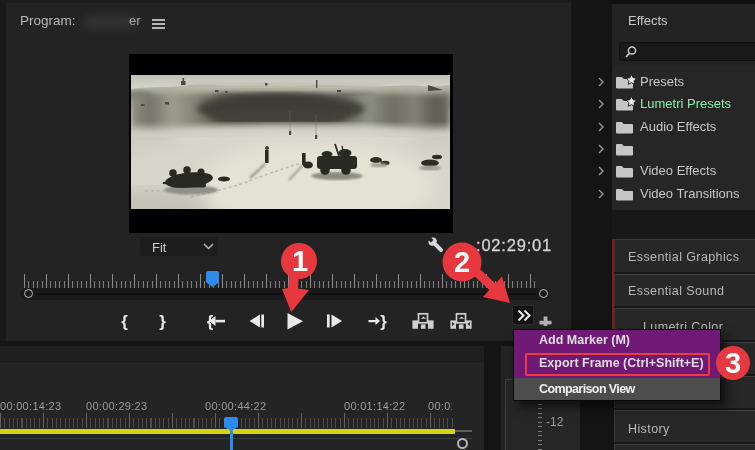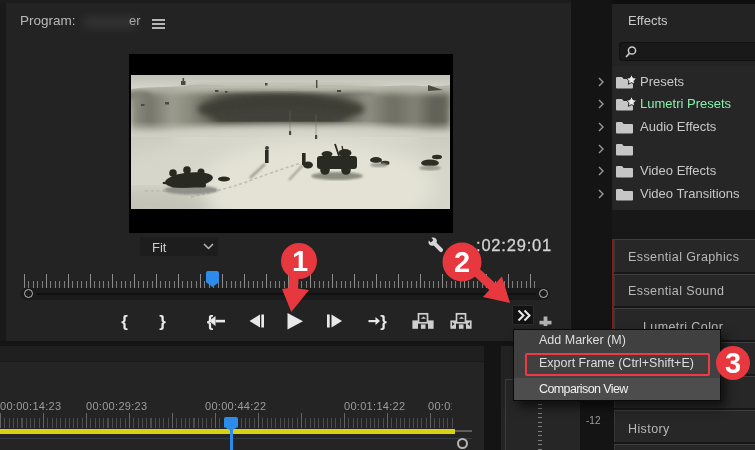--- a/index.html
+++ b/index.html
@@ -255,21 +255,21 @@
     <div class="abs" style="left:0;top:91.5px;width:472px;height:1.5px;background:#363c44;"></div>
 
     <div class="abs" style="left:224px;top:71px;width:14px;height:14px;background:#2d8ceb;border-radius:2px;clip-path:polygon(0 0,100% 0,100% 70%,50% 100%,0 70%);"></div>
     <div class="abs" style="left:230px;top:84px;width:2.5px;height:20px;background:#2d8ceb;"></div>
     <div class="abs" style="left:456.5px;top:91.5px;width:11px;height:11px;border:2.5px solid #b5b5b5;border-radius:50%;"></div>
   </div>
 
   <div class="abs" style="left:501px;top:346px;width:79px;height:104px;background:#232323;">
     <div class="abs" style="left:4px;top:33px;width:75px;height:71px;background:#262626;border-top:1px solid #3c3c3c;border-left:1px solid #3c3c3c;"></div>
     <div class="abs" style="left:37px;top:58px;width:3.5px;height:46px;background:repeating-linear-gradient(180deg,#7e7e7e 0,#7e7e7e 1px,transparent 1px,transparent 4.5px);"></div>
-    <div class="abs" style="left:45px;top:69px;font-size:10px;color:#9e9e9e;margin-left:40px;">-12</div>
+    <div class="abs" style="left:45px;top:69px;font-size:12px;color:#9e9e9e;">-12</div>
   </div>
 
   <div class="abs" id="rp" style="left:612px;top:0;width:170px;height:350px;background:#7f1d1d;">
     <div class="abs" style="left:0;top:0;width:170px;height:210px;background:#232323;"></div>
     <div class="abs" style="left:1px;top:66px;width:163px;height:144px;background:#262626;"></div>
     <div class="abs" style="left:0;top:0;width:170px;height:4px;background:#0f0f0f;"></div>
     <div class="abs" style="left:16px;top:13px;font-size:13px;color:#c9c9c9;">Effects</div>
     <div class="abs" style="left:7px;top:42px;width:157px;height:19px;background:#191919;border:1px solid #101010;border-radius:3px;"></div>
     <svg class="abs" style="left:12px;top:45px;" width="14" height="14" viewBox="0 0 14 14">
       <circle cx="8" cy="5.5" r="3.6" stroke="#cdcdcd" stroke-width="1.5" fill="none"></circle>
@@ -351,21 +351,21 @@
     <svg class="abs" style="left:13px;top:6px;" width="6" height="10" viewBox="0 0 6 10">
       <path d="M1,1 L5,5 L1,9" stroke="#9a9a9a" stroke-width="1.4" fill="none"></path>
       </svg>
     <svg class="abs" style="left:31px;top:4px;overflow:visible;" width="20" height="15" viewBox="0 0 20 15">
       <path d="M0,3 a1,1 0 0 1 1,-1 h5 l1.6,2 h8.4 a1,1 0 0 1 1,1 v7.5 a1,1 0 0 1 -1,1 h-15 a1,1 0 0 1 -1,-1 z" fill="#c6c6c6"></path>
 
     </svg>
     <span class="abs" style="left:55px;top:3px;font-size:13px;color:#c8c8c8;">Video Transitions</span>
   </div>
 
-  <div class="abs" style="left:513px;top:329px;width:208px;height:72px;background:#404040;border:1px solid #0a0a0a;box-shadow:5px 6px 10px rgba(0,0,0,.6);z-index:40;">
+  <div class="abs" style="left:513px;top:329px;width:208px;height:72px;background:#701a75;border:1px solid #0a0a0a;box-shadow:5px 6px 10px rgba(0,0,0,.6);z-index:40;font-weight:bold;">
     <span class="abs" style="left:25px;top:3px;font-size:12.5px;color:#dedede;">Add Marker (M)</span>
     <div class="abs" style="left:11px;top:23px;width:185px;height:22.5px;border:2.5px solid #ee3b42;border-radius:2px;"></div>
     <span class="abs" style="left:25px;top:26px;font-size:12.5px;color:#dedede;">Export Frame (Ctrl+Shift+E)</span>
     <div class="abs" style="left:0;top:48px;width:206px;height:22px;background:#4d4d4d;">
       <span class="abs" style="left:25px;top:4px;font-size:12.5px;letter-spacing:-0.6px;color:#f0f0f0;">Comparison View</span>
     </div>
   </div>
 
   <svg class="abs" style="left:0;top:0;z-index:60;" width="755" height="450" viewBox="0 0 755 450">
     <polygon points="289.6,271 288.6,288 282,289 291.3,312 309,290 298,288.5 299,271" fill="#e8383f"></polygon>

